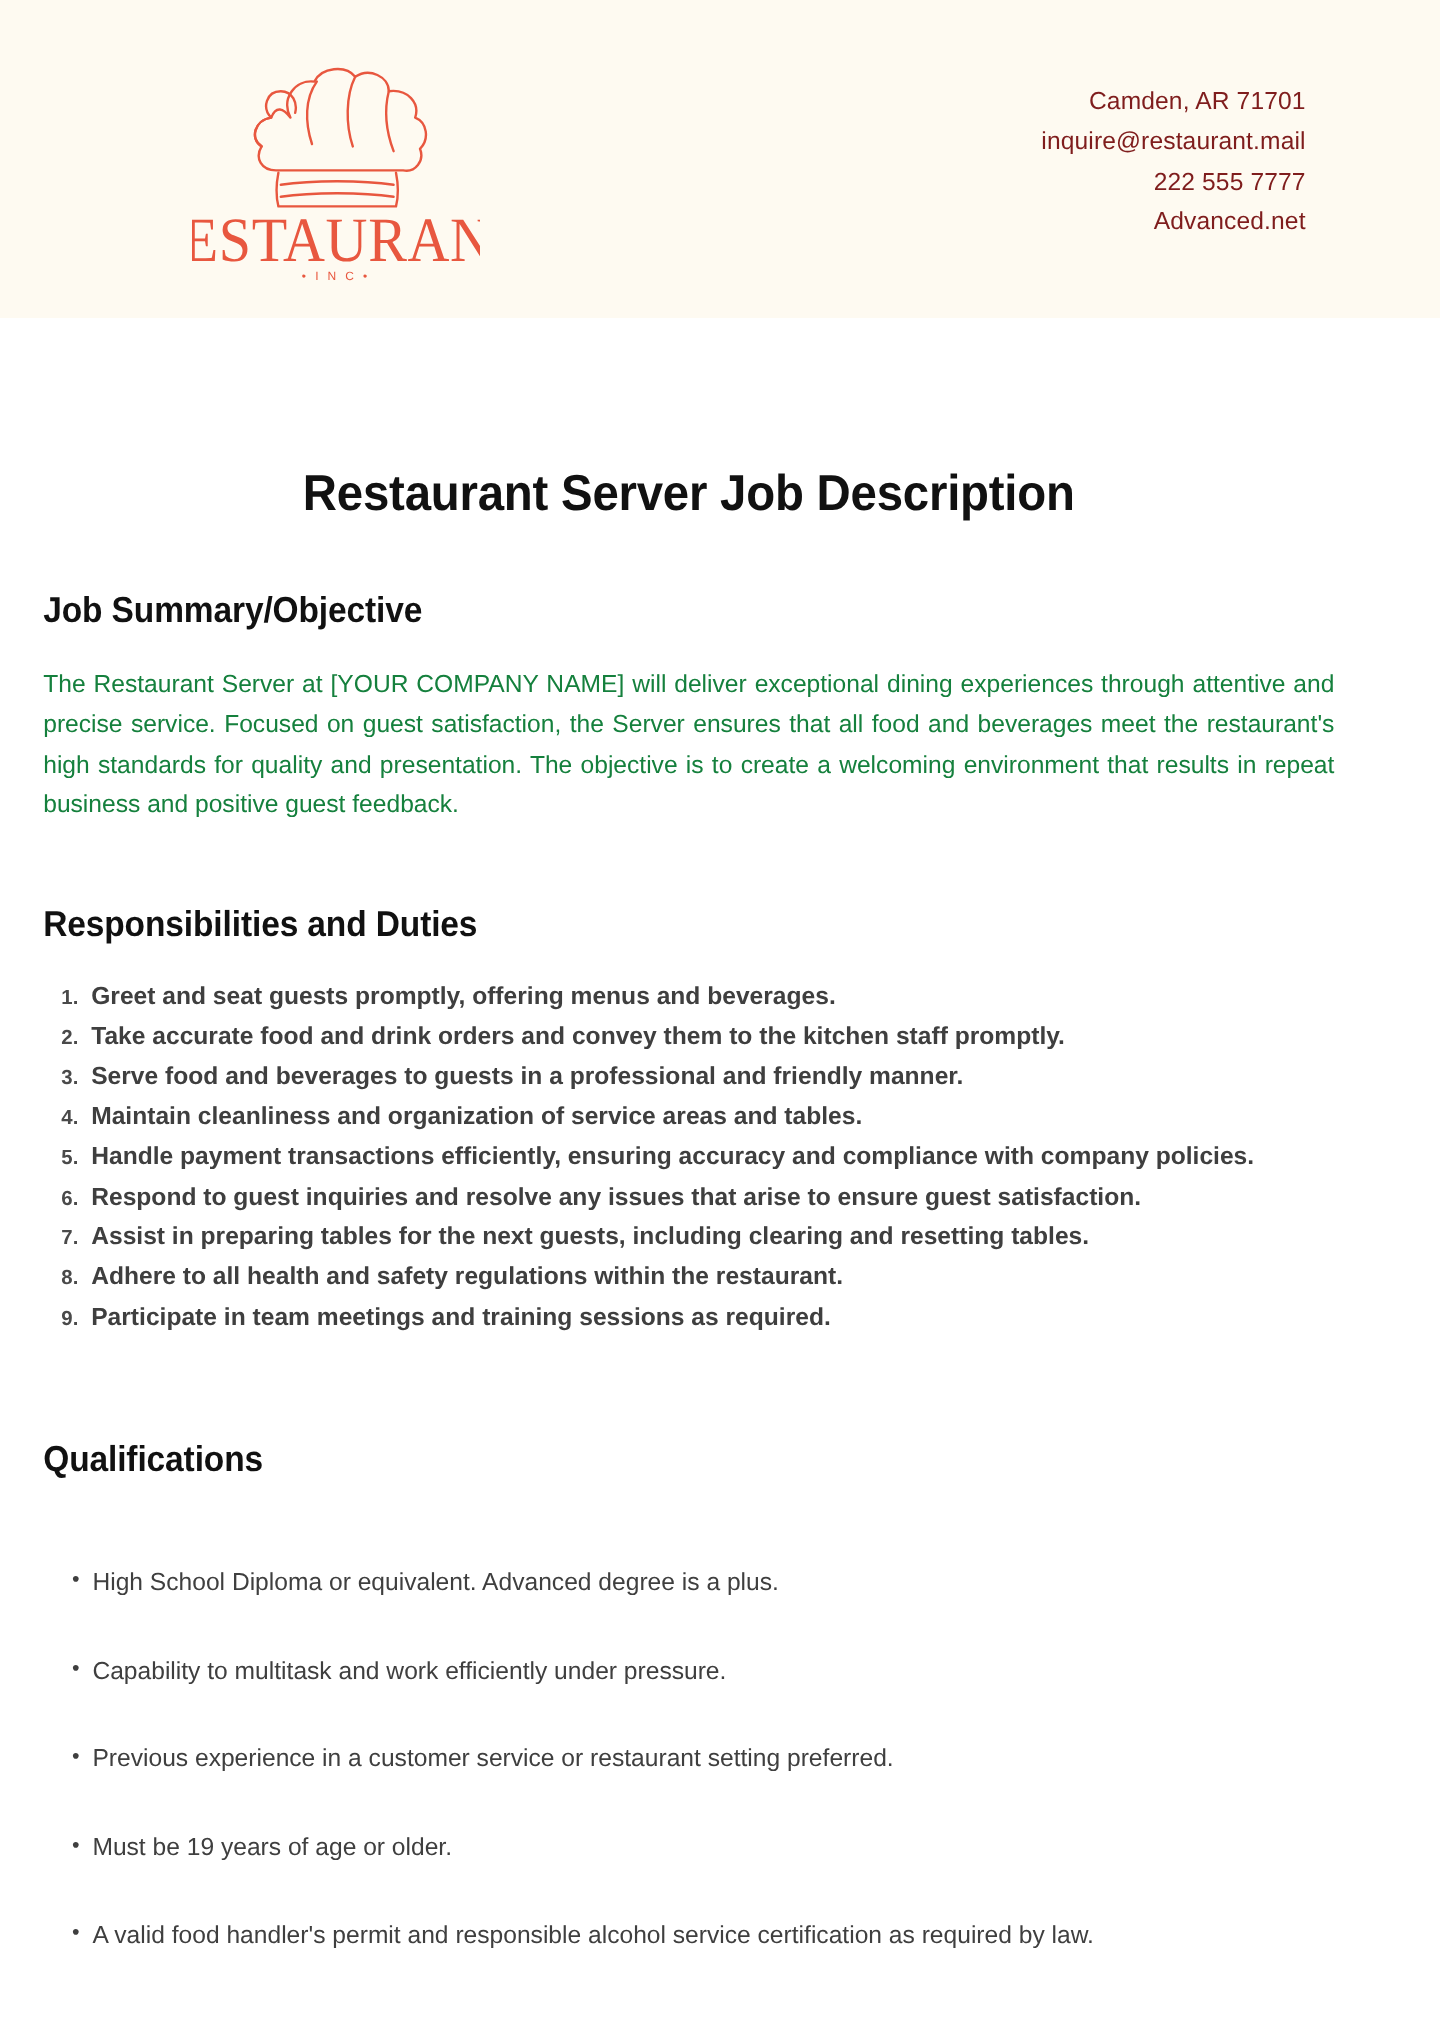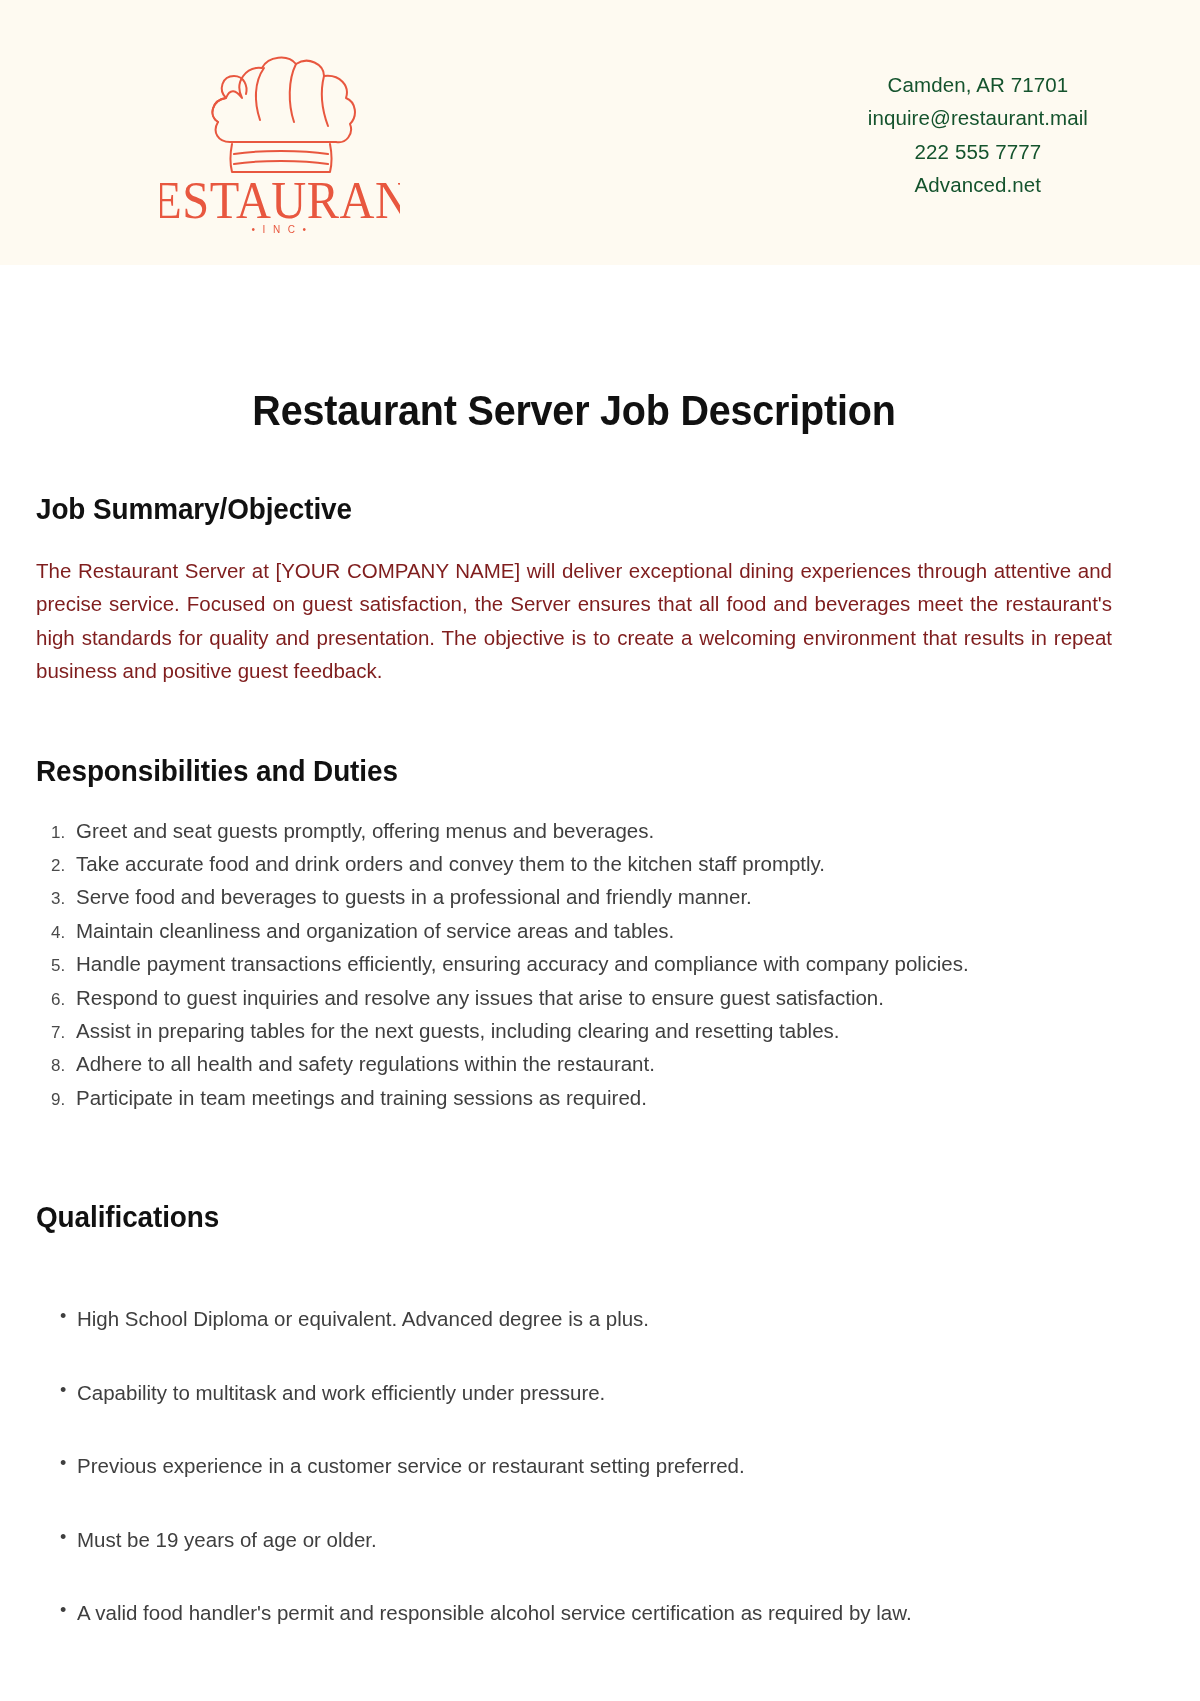--- a/index.html
+++ b/index.html
@@ -37,24 +37,24 @@
   .logo-block {
     width: 240px;
     height: 200px;
     position: relative;
     margin-top: 6px;
     margin-left: 40px;
   }
   .logo-svg { display: block; }
 
   .contact-block {
-    text-align: center;
+    text-align: right;
     line-height: 1.62;
     font-size: 20.5px;
-    color: #14532d;
+    color: #7f1d1d;
     letter-spacing: 0.1px;
     padding-right: 24px;
     margin-top: 4px;
   }
   .contact-line { white-space: nowrap; }
 
   
   .doc {
     padding: 0 88px 0 36px;
     box-sizing: border-box;
@@ -85,31 +85,32 @@
     transform: scaleX(0.93);
     transform-origin: left center;
   }
 
   .summary-gap   { height: 57px; }
   .after-summary-heading { height: 28px; }
   .para {
     font-size: 20.5px;
     line-height: 1.63;
     text-align: justify;
-    color: #7f1d1d;
+    color: #15803d;
     margin: 0;
   }
 
   .gap-resp-heading { height: 66px; }
   .gap-after-resp-heading { height: 26px; }
 
   ol.num-list {
     margin: 0;
     padding-left: 34px;
     list-style-position: outside;
+    font-weight: bold;
   }
   ol.num-list > li {
     font-size: 20.5px;
     line-height: 1.63;
     color: #3f3f3f;
     text-align: justify;
     padding-left: 6px;
     margin-bottom: 0px;
   }
   ol.num-list > li::marker {

